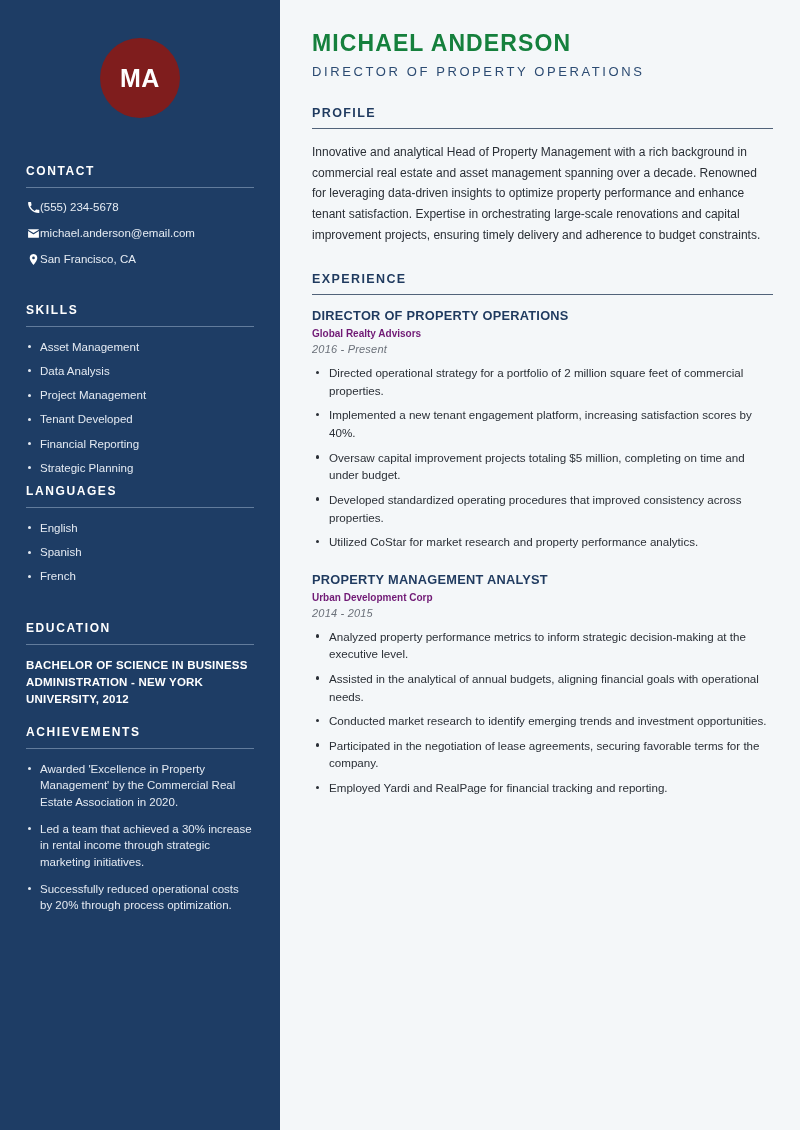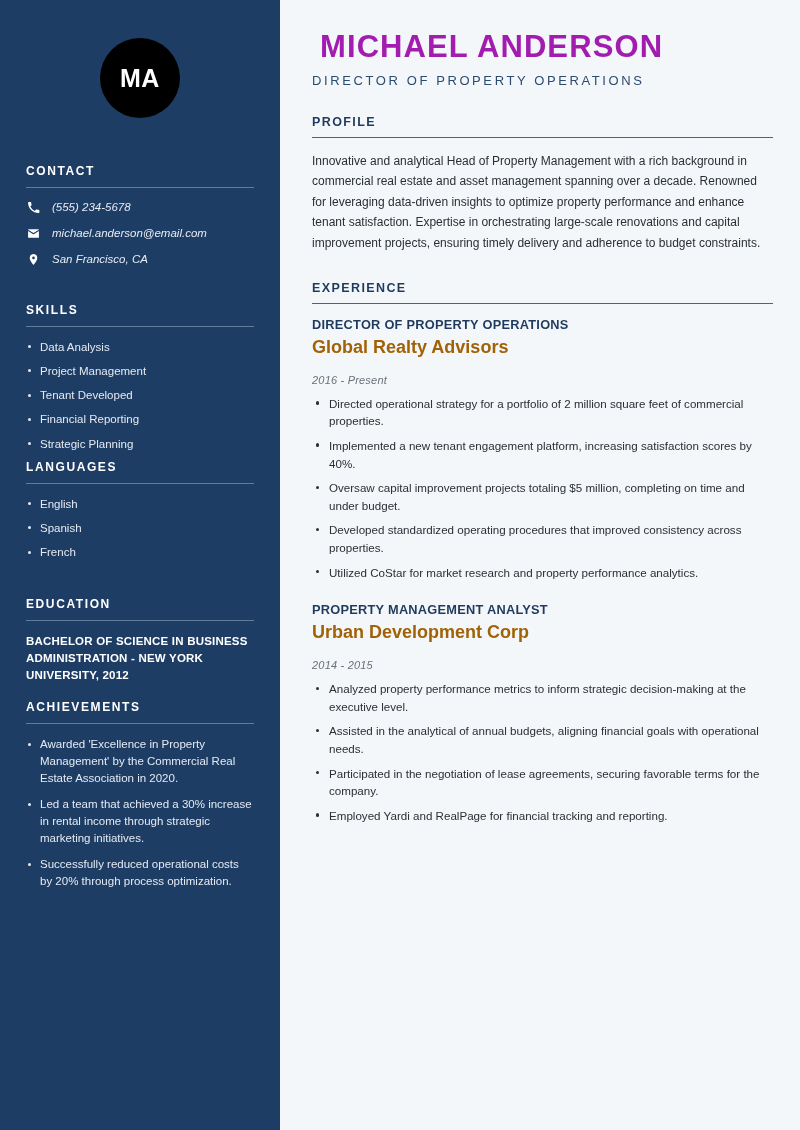--- a/index.html
+++ b/index.html
@@ -45,21 +45,21 @@
   .avatar-wrap {
     display: flex;
     justify-content: center;
     padding-top: 38px;
   }
 
   .avatar {
     width: 80px;
     height: 80px;
     border-radius: 50%;
-    background: #000000;
+    background: #7f1d1d;
     display: flex;
     align-items: center;
     justify-content: center;
     color: #ffffff;
     font-size: 25px;
     font-weight: bold;
     letter-spacing: 0.5px;
   }
 
   .side-section { margin-top: 0; }
@@ -78,26 +78,25 @@
     margin-top: 9px;
     margin-bottom: 12px;
     opacity: 0.85;
   }
 
   .contact-list { list-style: none; }
 
   .contact-item {
     display: flex;
     align-items: center;
-    gap: 12px;
+    gap: 0;
     font-size: 11.5px;
     color: #e6ecf3;
     margin-bottom: 11px;
     line-height: 1.3;
-    font-style: italic;
   }
 
   .c-icon {
     width: 14px;
     height: 14px;
     flex: 0 0 14px;
     display: flex;
     align-items: center;
     justify-content: center;
   }
@@ -141,27 +140,26 @@
   .achv li { margin-bottom: 10px; }
 
   
   .main {
     flex: 1;
     background: #f4f7f9;
     padding: 31px 27px 0 32px;
   }
 
   .name {
-    font-size: 31px;
+    font-size: 23px;
     font-weight: bold;
     letter-spacing: 1.1px;
-    color: #a21caf;
+    color: #15803d;
     line-height: 1.05;
     white-space: nowrap;
-    margin-left: 8px;
   }
 
   .role {
     margin-top: 9px;
     font-size: 13px;
     letter-spacing: 2.6px;
     color: #2c4b72;
     text-transform: uppercase;
   }
 
@@ -194,27 +192,27 @@
   .job-title {
     font-size: 12.8px;
     font-weight: bold;
     letter-spacing: 0.25px;
     color: #1f3a5f;
     text-transform: uppercase;
   }
 
   .job-company {
     margin-top: 5px;
-    font-size: 18px;
-    font-weight: bold;
-    color: #a16207;
+    font-size: 10px;
+    font-weight: bold;
+    color: #701a75;
   }
 
   .job-dates {
-    margin-top: 16px;
+    margin-top: 4px;
     font-size: 11px;
     font-style: italic;
     color: #6b717a;
     letter-spacing: 0.2px;
   }
 
   .job-bullets {
     list-style: none;
     margin-top: 9px;
   }
@@ -281,20 +279,21 @@
           <span>San Francisco, CA</span>
         </li>
 
       </ul>
     </section>
 
     <section class="side-section sp-skills">
       <div class="side-h">SKILLS</div>
       <div class="side-rule"></div>
       <ul class="bullets">
+        <li>Asset Management</li>
         <li>Data Analysis</li>
         <li>Project Management</li>
         <li>Tenant Developed</li>
         <li>Financial Reporting</li>
         <li>Strategic Planning</li>
       </ul>
     </section>
 
     <section class="side-section sp-langs">
       <div class="side-h">LANGUAGES</div>
@@ -352,20 +351,21 @@
         </ul>
       </div>
 
       <div class="job">
         <div class="job-title">PROPERTY MANAGEMENT ANALYST</div>
         <div class="job-company">Urban Development Corp</div>
         <div class="job-dates">2014 - 2015</div>
         <ul class="job-bullets">
           <li>Analyzed property performance metrics to inform strategic decision-making at the executive level.</li>
           <li>Assisted in the analytical of annual budgets, aligning financial goals with operational needs.</li>
+          <li>Conducted market research to identify emerging trends and investment opportunities.</li>
           <li>Participated in the negotiation of lease agreements, securing favorable terms for the company.</li>
           <li>Employed Yardi and RealPage for financial tracking and reporting.</li>
         </ul>
       </div>
 
     </section>
 
   </main>
 
 </div>

